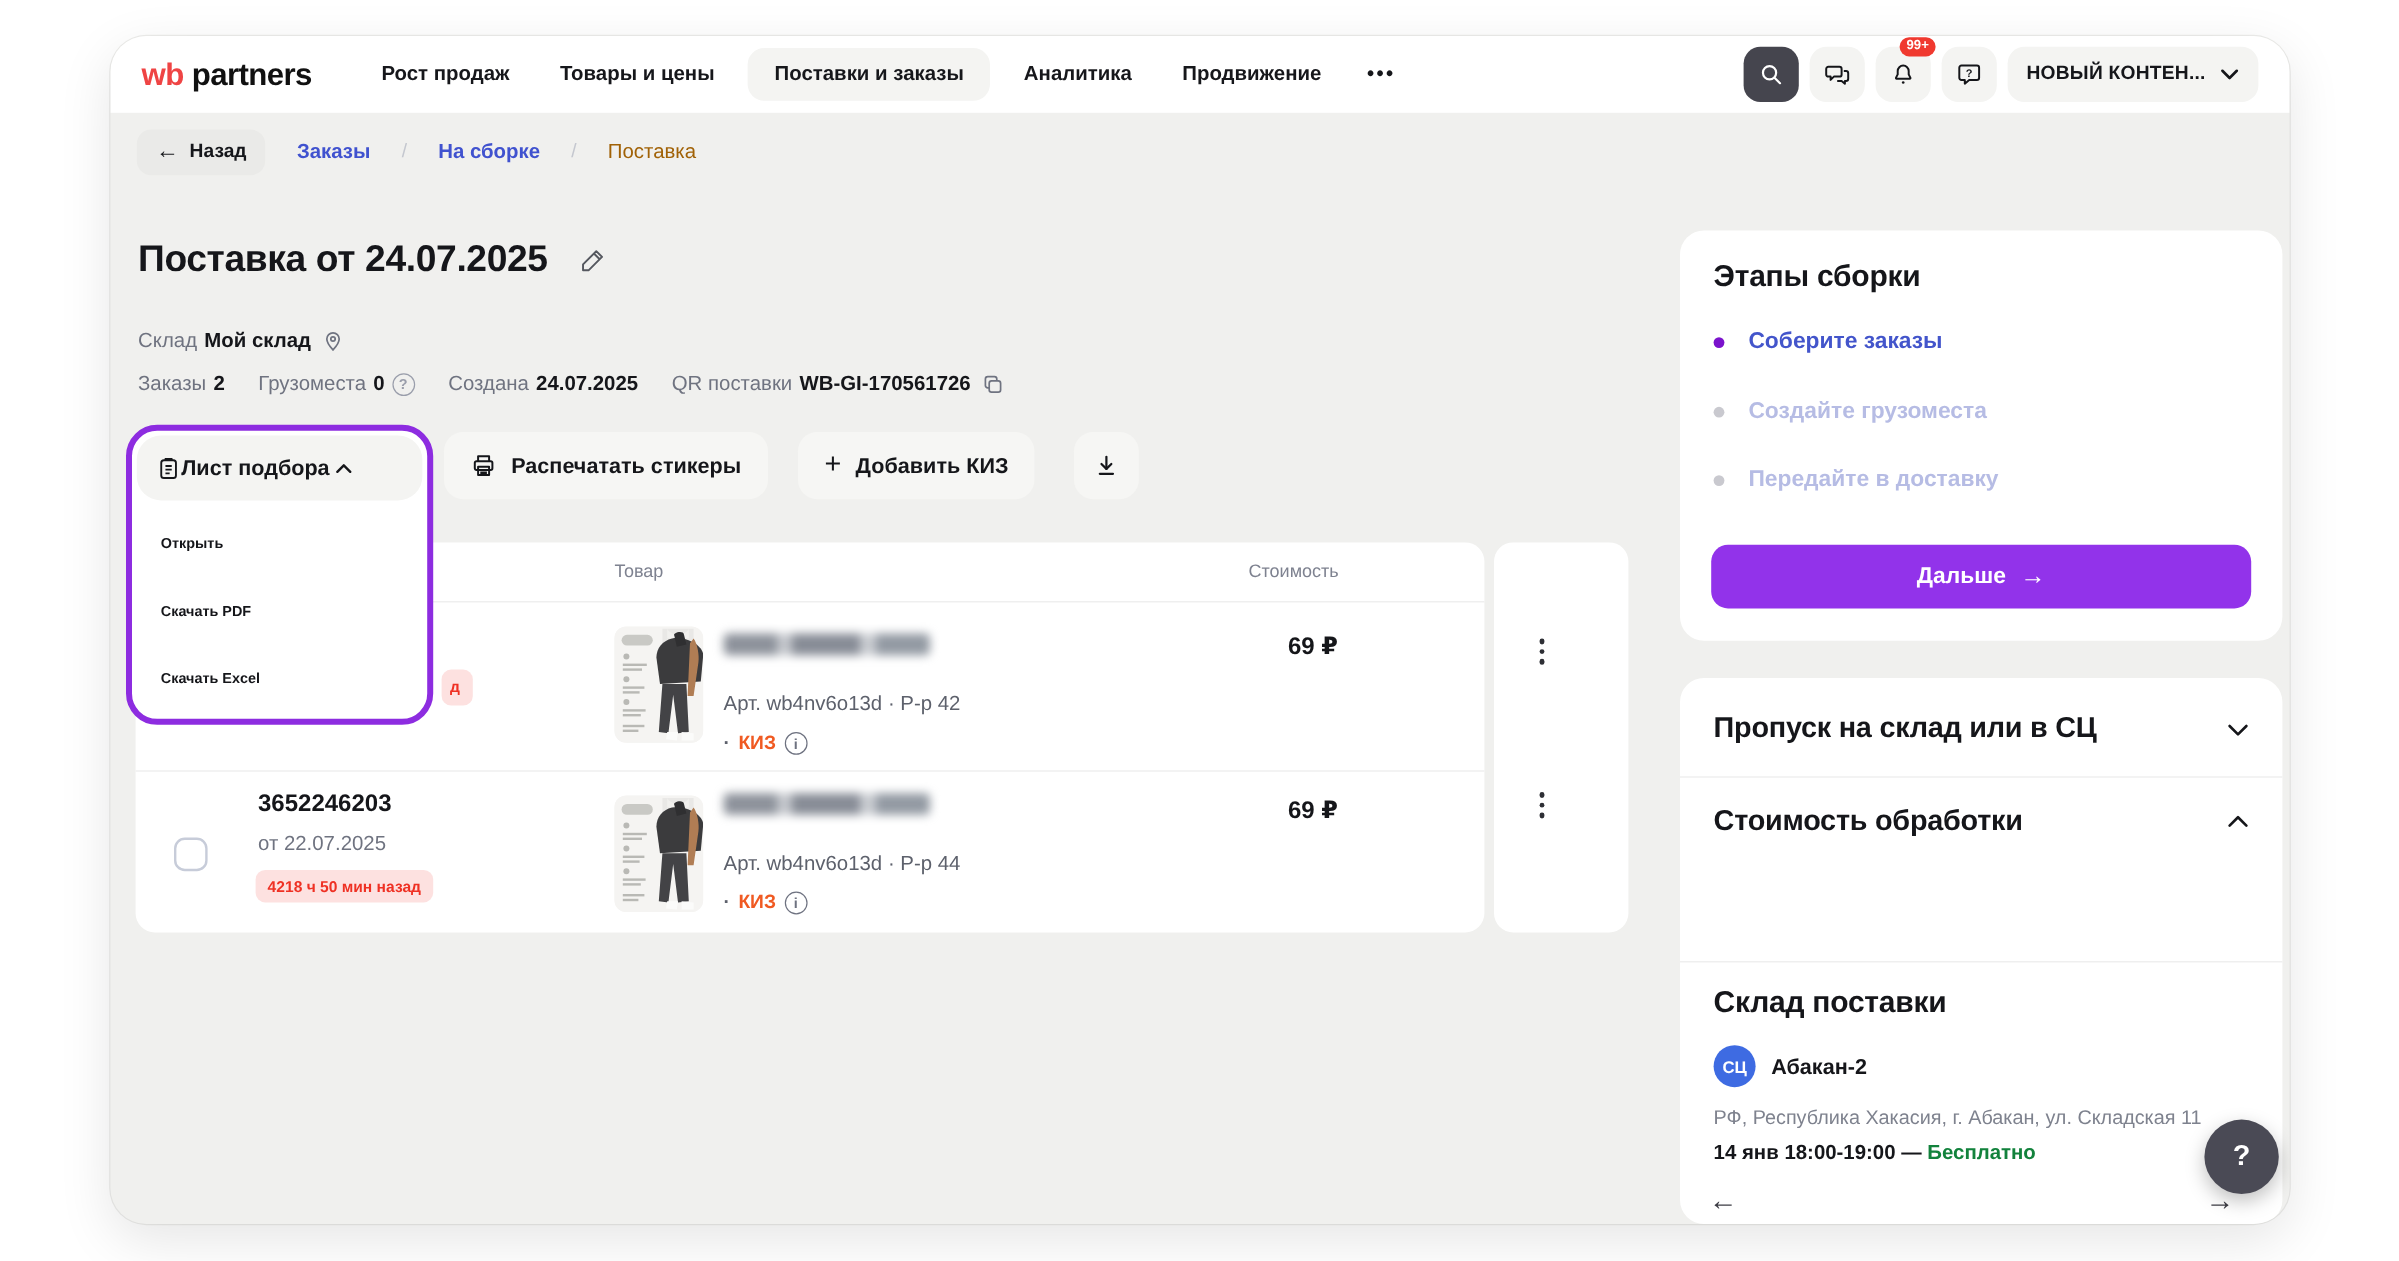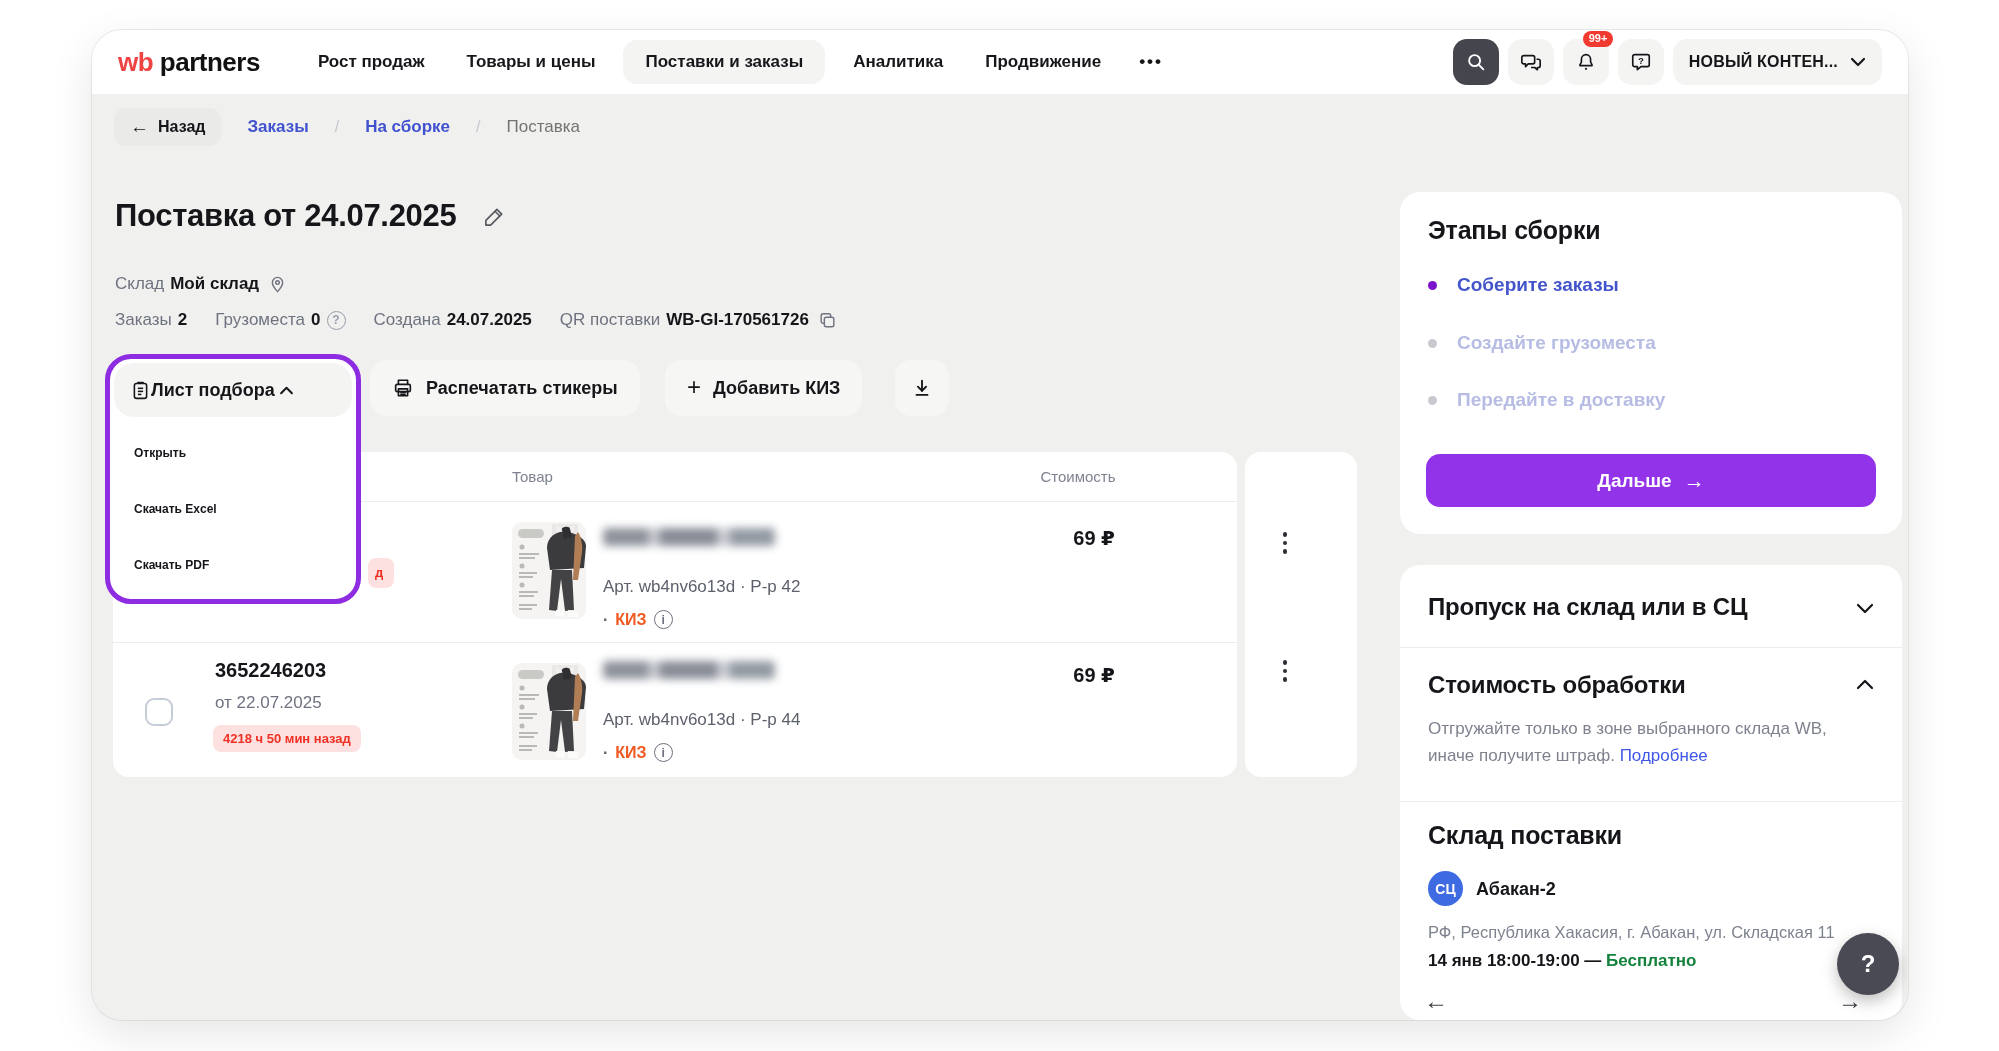--- a/index.html
+++ b/index.html
@@ -19,21 +19,21 @@
   .icon-btn { width:46px; height:46px; border-radius:14px; background:#f4f4f2; display:flex; align-items:center; justify-content:center; position:relative; cursor:pointer; }
   .icon-btn.dark { background:#45454e; }
   .badge99 { position:absolute; top:-8px; left:20px; background:#f0392f; color:#fff; font-size:11px; font-weight:700; padding:2px 6px 3px; border-radius:10px; line-height:1; }
   .account { height:46px; border-radius:14px; background:#f4f4f2; display:flex; align-items:center; gap:12px; padding:0 16px; font-size:16px; font-weight:700; letter-spacing:.2px; cursor:pointer; white-space:nowrap; }
 
   
   .crumbs { position:absolute; left:22px; top:78px; display:flex; align-items:center; gap:26px; }
   .back-btn { height:38px; background:#eaeae8; border-radius:12px; display:flex; align-items:center; gap:9px; padding:0 16px; font-size:16px; font-weight:700; cursor:pointer; }
   .crumb-link { font-size:17px; font-weight:700; color:#4052cf; cursor:pointer; }
   .crumb-sep { font-size:16px; color:#c4c7cf; }
-  .crumb-cur { font-size:17px; font-weight:500; color:#737373; }
+  .crumb-cur { font-size:17px; font-weight:500; color:#a16207; }
 
   
   .page-title-row { position:absolute; left:23px; top:168px; display:flex; align-items:center; gap:27px; }
   .page-title { font-size:31px; font-weight:700; letter-spacing:-.3px; }
   .meta1 { position:absolute; left:23px; top:244px; font-size:17px; display:flex; align-items:center; gap:6px; }
   .meta2 { position:absolute; left:23px; top:280px; font-size:17px; display:flex; align-items:center; gap:28px; }
   .mlabel { color:#6f7380; }
   .mvalue { font-weight:700; color:#15161a; }
   .meta-group { display:flex; align-items:center; gap:6px; }
   .qmark { width:19px; height:19px; border-radius:50%; border:1.6px solid #9a9eab; color:#9a9eab; font-size:12px; font-weight:700; display:inline-flex; align-items:center; justify-content:center; }
@@ -369,22 +369,22 @@
       </span>
       <span>Лист подбора</span>
       <span style="margin-left:4px;">
         <svg width="15" height="9" viewBox="0 0 16 10">
             <polyline points="2,8 8,2 14,8" fill="none" stroke="#15161a" stroke-width="2.2" stroke-linecap="round" stroke-linejoin="round"></polyline>
           </svg>
       </span>
     </div>
     <div class="picking-menu">
       <div class="menu-item">Открыть</div>
+      <div class="menu-item">Скачать PDF</div>
       <div class="menu-item">Скачать Excel</div>
-      <div class="menu-item">Скачать PDF</div>
     </div>
   </div>
 
   <div class="side-card1">
     <div class="side-title sc1-title">Этапы сборки</div>
     <div class="step active" style="top:82px;">
       <span class="bullet"></span>
       <span>Соберите заказы</span>
     </div>
     <div class="step pending" style="top:140px;">
@@ -416,24 +416,20 @@
 
     <div class="sec-head" style="top:106px;">
       <span class="side-title" style="font-size:24px;">Стоимость обработки</span>
     </div>
     <span class="chev" style="top:114px;">
       <svg width="18" height="11" viewBox="0 0 18 11">
           <polyline points="2,9 9,2 16,9" fill="none" stroke="#15161a" stroke-width="2.2" stroke-linecap="round" stroke-linejoin="round"></polyline>
         </svg>
     </span>
 
-    <div class="para">
-      <span>Отгружайте только в зоне выбранного склада WB, иначе получите штраф.</span>
-      <a>Подробнее</a>
-    </div>
 
     <div class="divider" style="top:236px;"></div>
 
     <div class="side-title" style="position:absolute; left:28px; top:256px;">Склад поставки</div>
 
     <div class="sc-badge">СЦ</div>
     <div class="wh-name">Абакан-2</div>
     <div class="wh-addr">РФ, Республика Хакасия, г. Абакан, ул. Складская 11</div>
     <div class="wh-time">
       <span>14 янв 18:00-19:00 —</span>

